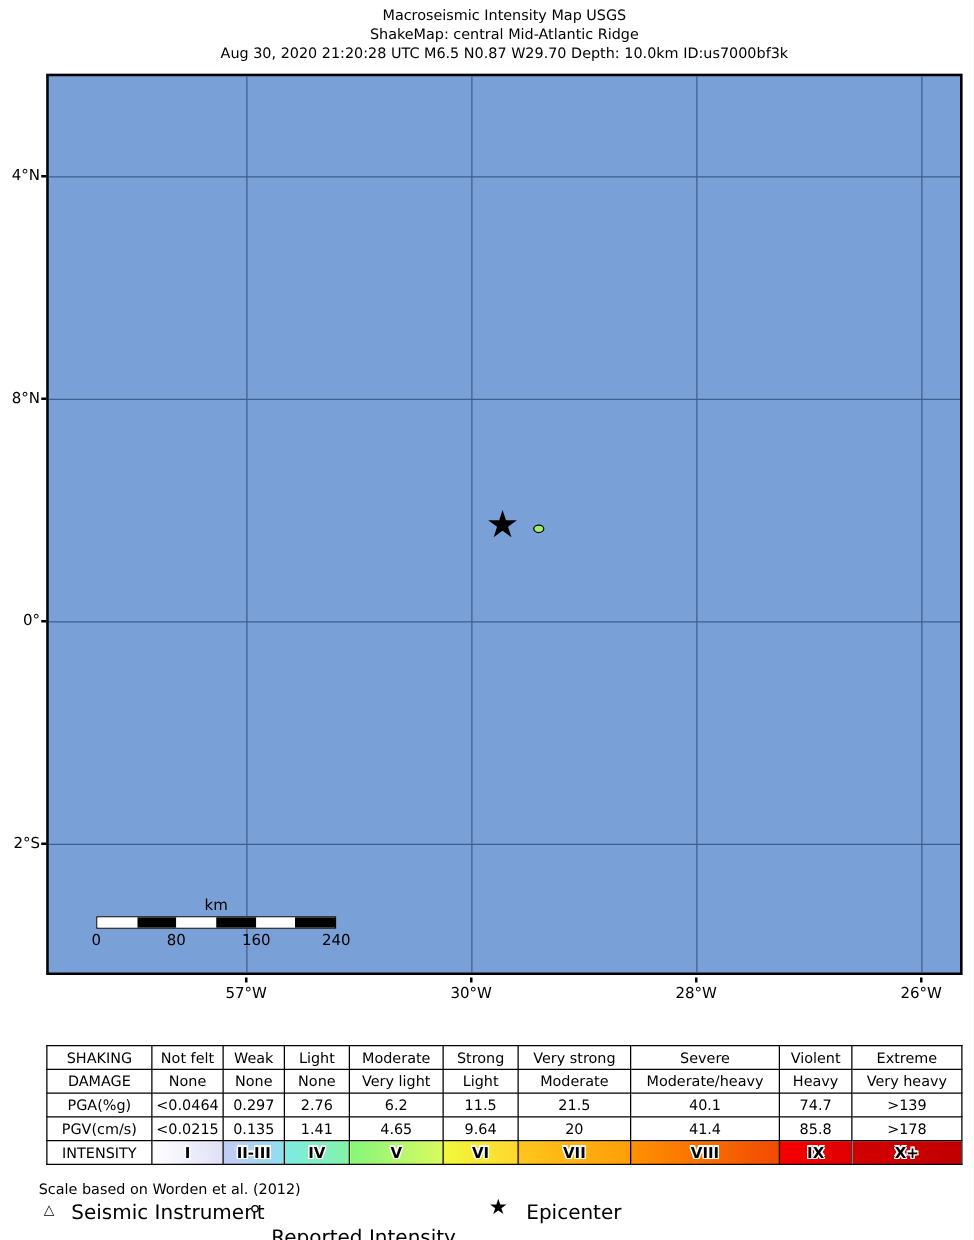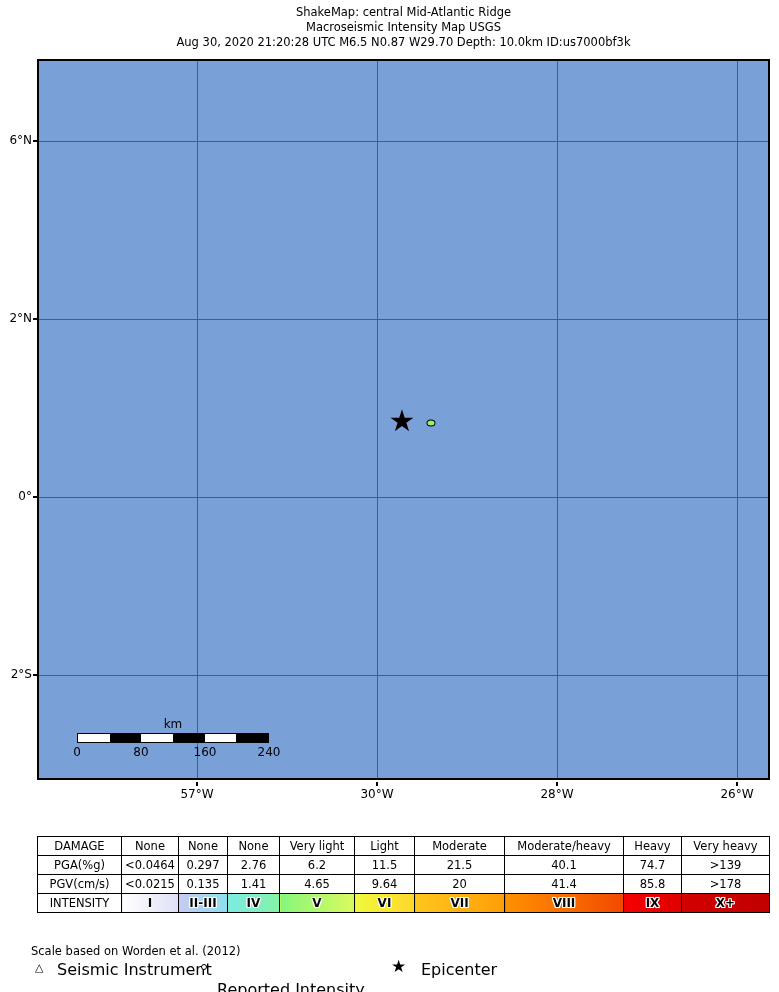--- a/index.html
+++ b/index.html
@@ -48,22 +48,22 @@
   .fleg-circle { width:6px; height:6px; border:1px solid #000; border-radius:50%;
                  background:#fff; }
   .fleg-star { font-size:17px; line-height:17px; }
 </style>
 </head>
 <body>
 
 <div class="page">
 
   <div class="titles">
+    <div>Macroseismic Intensity Map USGS</div>
     <div>ShakeMap: central Mid-Atlantic Ridge</div>
-    <div>Macroseismic Intensity Map USGS</div>
     <div>Aug 30, 2020 21:20:28 UTC M6.5 N0.87 W29.70 Depth: 10.0km ID:us7000bf3k</div>
   </div>
 
   <div class="map-frame" style="background-color: rgb(122, 160, 216);">
     <div class="map-inner">
       <div class="vline" style="left: 158px; background-color: rgb(63, 94, 140);"></div>
       <div class="vline" style="left: 338px; background-color: rgb(63, 94, 140);"></div>
       <div class="vline" style="left: 518px; background-color: rgb(63, 94, 140);"></div>
       <div class="vline" style="left: 698px; background-color: rgb(63, 94, 140);"></div>
       <div class="hline" style="top: 80px; background-color: rgb(63, 94, 140);"></div>
@@ -100,39 +100,51 @@
   <div class="xtick" style="left:736px"></div>
   <span class="xlab" style="left:197px">57°W</span>
   <span class="xlab" style="left:377px">30°W</span>
   <span class="xlab" style="left:557px">28°W</span>
   <span class="xlab" style="left:737px">26°W</span>
 
   <div class="ytick" style="top:140px"></div>
   <div class="ytick" style="top:318px"></div>
   <div class="ytick" style="top:496px"></div>
   <div class="ytick" style="top:674px"></div>
-  <span class="ylab" style="top:133px">6°N</span>
-  <span class="ylab" style="top:311px">2°N</span>
+  <span class="ylab" style="top:133px">4°N</span>
+  <span class="ylab" style="top:311px">8°N</span>
   <span class="ylab" style="top:489px">0°</span>
   <span class="ylab" style="top:667px">2°S</span>
 
   <table class="legend-table">
     <colgroup>
       <col style="width:84px">
         <col style="width:57px">
         <col style="width:49px">
       <col style="width:52px">
         <col style="width:75px">
         <col style="width:60px">
       <col style="width:90px">
         <col style="width:119px">
         <col style="width:58px">
       <col style="width:88px">
     </colgroup>
     <tbody>
+        <tr>
+      <td>SHAKING</td>
+      <td>Not felt</td>
+      <td>Weak</td>
+      <td>Light</td>
+      <td>Moderate</td>
+      <td>Strong</td>
+      <td>Very strong</td>
+      <td>Severe</td>
+      <td>Violent</td>
+      <td>Extreme</td>
+    </tr>
     <tr>
       <td>DAMAGE</td>
       <td>None</td>
       <td>None</td>
       <td>None</td>
       <td>Very light</td>
       <td>Light</td>
       <td>Moderate</td>
       <td>Moderate/heavy</td>
       <td>Heavy</td>

